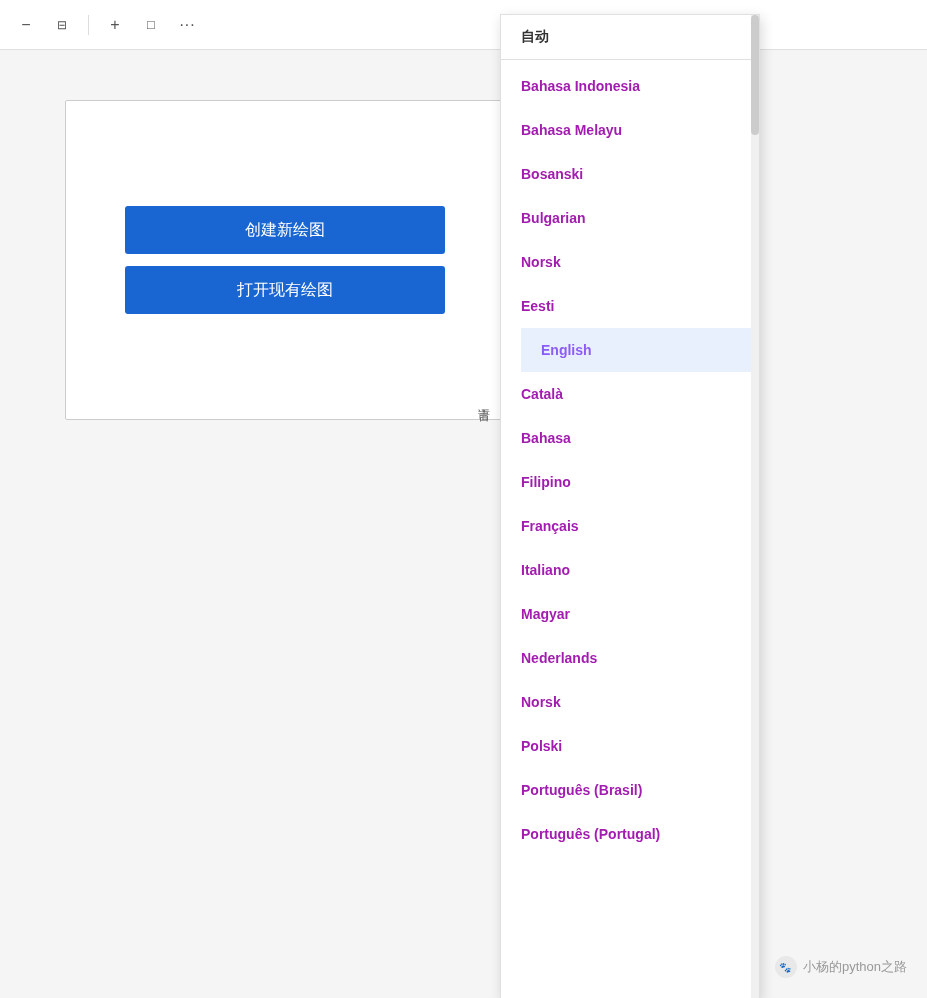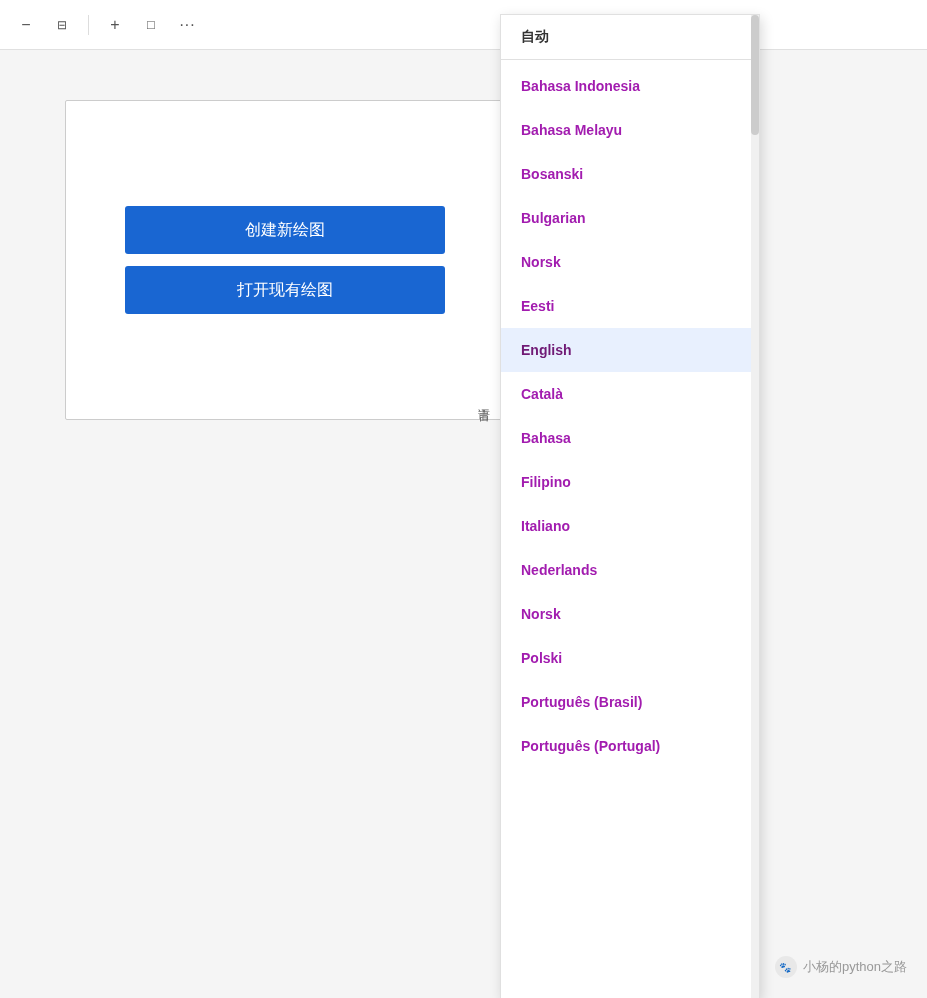--- a/index.html
+++ b/index.html
@@ -151,21 +151,22 @@
       align-items: center;
       padding: 0 20px;
       font-size: 14px;
       color: #a21caf;
       cursor: pointer;
       border-bottom: none;
     }
 
     .dropdown-item.selected {
       background: #e8f0fe;
-      color: #701a75;
+      color: #8b5cf6;
+      margin-left: 20px;
     }
 
     .dropdown-divider {
       height: 1px;
       background: #e0e0e0;
       margin: 0 0 4px 0;
     }
 
     .dropdown-item-auto {
       height: 44px;
@@ -243,21 +244,23 @@
         <div class="dropdown-item">Bahasa Indonesia</div>
         <div class="dropdown-item">Bahasa Melayu</div>
         <div class="dropdown-item">Bosanski</div>
         <div class="dropdown-item">Bulgarian</div>
         <div class="dropdown-item">Norsk</div>
         <div class="dropdown-item">Eesti</div>
         <div class="dropdown-item selected">English</div>
         <div class="dropdown-item">Català</div>
         <div class="dropdown-item">Bahasa</div>
         <div class="dropdown-item">Filipino</div>
+        <div class="dropdown-item">Français</div>
         <div class="dropdown-item">Italiano</div>
+        <div class="dropdown-item">Magyar</div>
         <div class="dropdown-item">Nederlands</div>
         <div class="dropdown-item">Norsk</div>
         <div class="dropdown-item">Polski</div>
         <div class="dropdown-item">Português (Brasil)</div>
         <div class="dropdown-item">Português (Portugal)</div>
       </div>
   </div>
   <div class="dropdown-scrollbar">
     <div class="dropdown-scrollbar-thumb"></div>
   </div>

